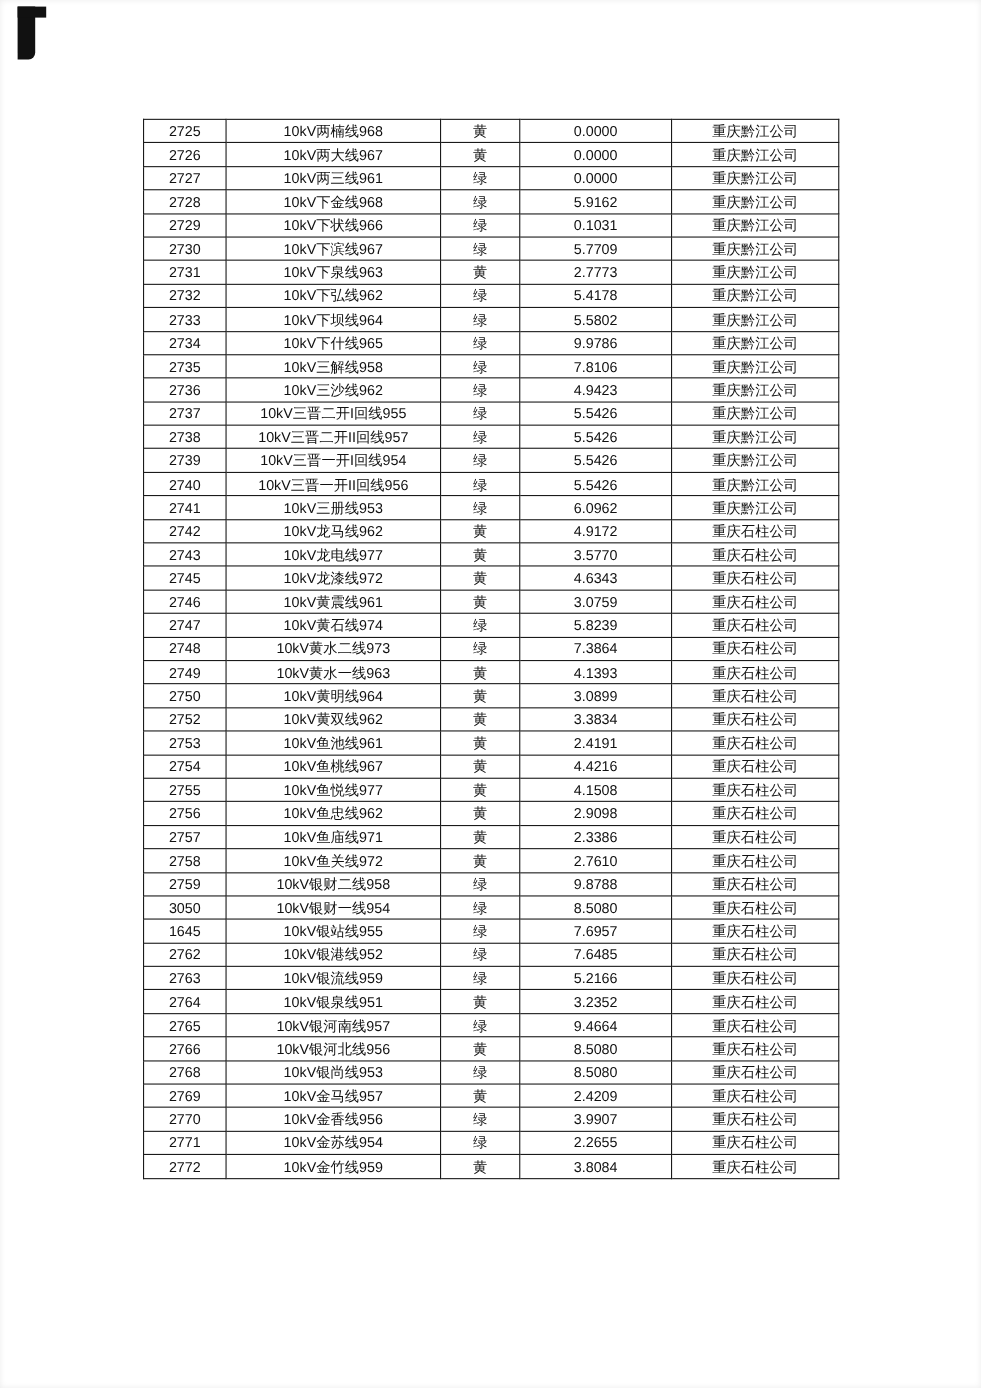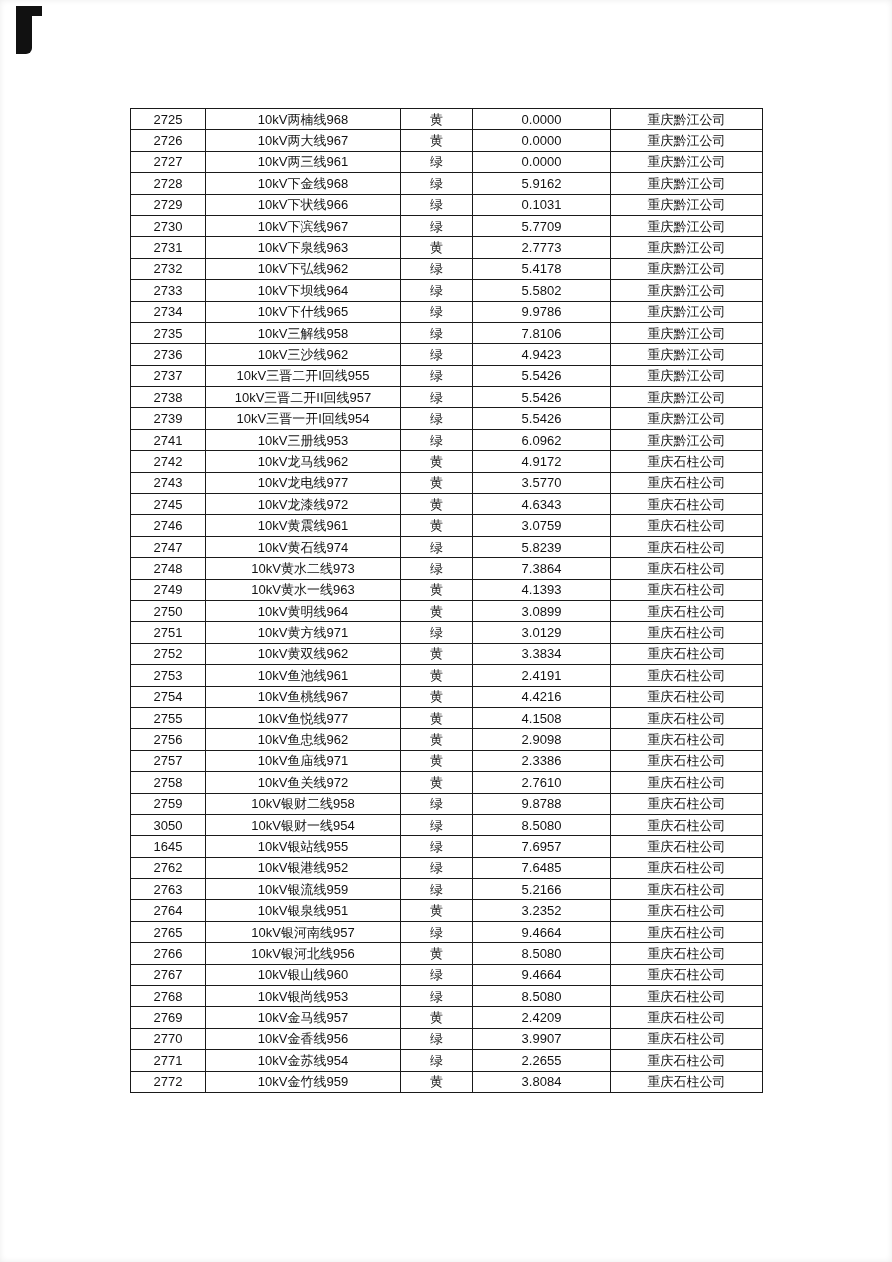--- a/index.html
+++ b/index.html
@@ -175,20 +175,27 @@
           <td>重庆黔江公司</td>
         </tr>
         <tr>
           <td>2739</td>
           <td>10kV三晋一开I回线954</td>
           <td>绿</td>
           <td>5.5426</td>
           <td>重庆黔江公司</td>
         </tr>
         <tr>
+          <td>2740</td>
+          <td>10kV三晋一开II回线956</td>
+          <td>绿</td>
+          <td>5.5426</td>
+          <td>重庆黔江公司</td>
+        </tr>
+        <tr>
           <td>2741</td>
           <td>10kV三册线953</td>
           <td>绿</td>
           <td>6.0962</td>
           <td>重庆黔江公司</td>
         </tr>
         <tr>
           <td>2742</td>
           <td>10kV龙马线962</td>
           <td>黄</td>
@@ -238,27 +245,20 @@
           <td>重庆石柱公司</td>
         </tr>
         <tr>
           <td>2750</td>
           <td>10kV黄明线964</td>
           <td>黄</td>
           <td>3.0899</td>
           <td>重庆石柱公司</td>
         </tr>
         <tr>
-          <td>2751</td>
-          <td>10kV黄方线971</td>
-          <td>绿</td>
-          <td>3.0129</td>
-          <td>重庆石柱公司</td>
-        </tr>
-        <tr>
           <td>2752</td>
           <td>10kV黄双线962</td>
           <td>黄</td>
           <td>3.3834</td>
           <td>重庆石柱公司</td>
         </tr>
         <tr>
           <td>2753</td>
           <td>10kV鱼池线961</td>
           <td>黄</td>
@@ -347,27 +347,20 @@
           <td>10kV银河南线957</td>
           <td>绿</td>
           <td>9.4664</td>
           <td>重庆石柱公司</td>
         </tr>
         <tr>
           <td>2766</td>
           <td>10kV银河北线956</td>
           <td>黄</td>
           <td>8.5080</td>
-          <td>重庆石柱公司</td>
-        </tr>
-        <tr>
-          <td>2767</td>
-          <td>10kV银山线960</td>
-          <td>绿</td>
-          <td>9.4664</td>
           <td>重庆石柱公司</td>
         </tr>
         <tr>
           <td>2768</td>
           <td>10kV银尚线953</td>
           <td>绿</td>
           <td>8.5080</td>
           <td>重庆石柱公司</td>
         </tr>
         <tr>

